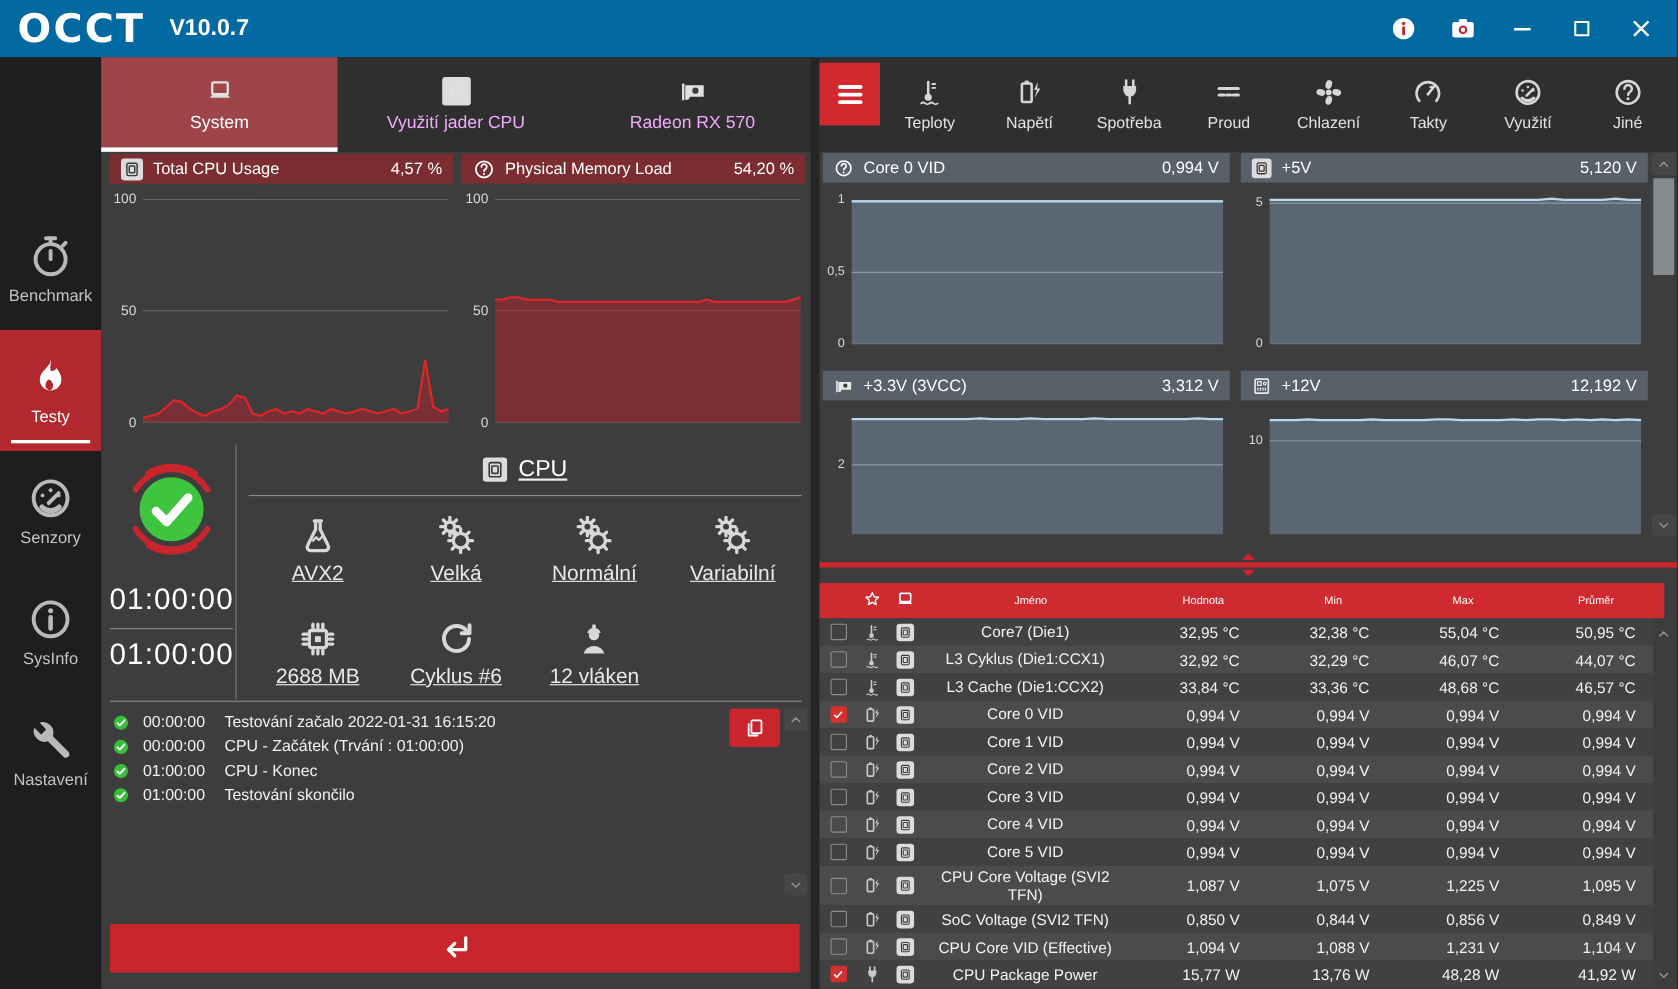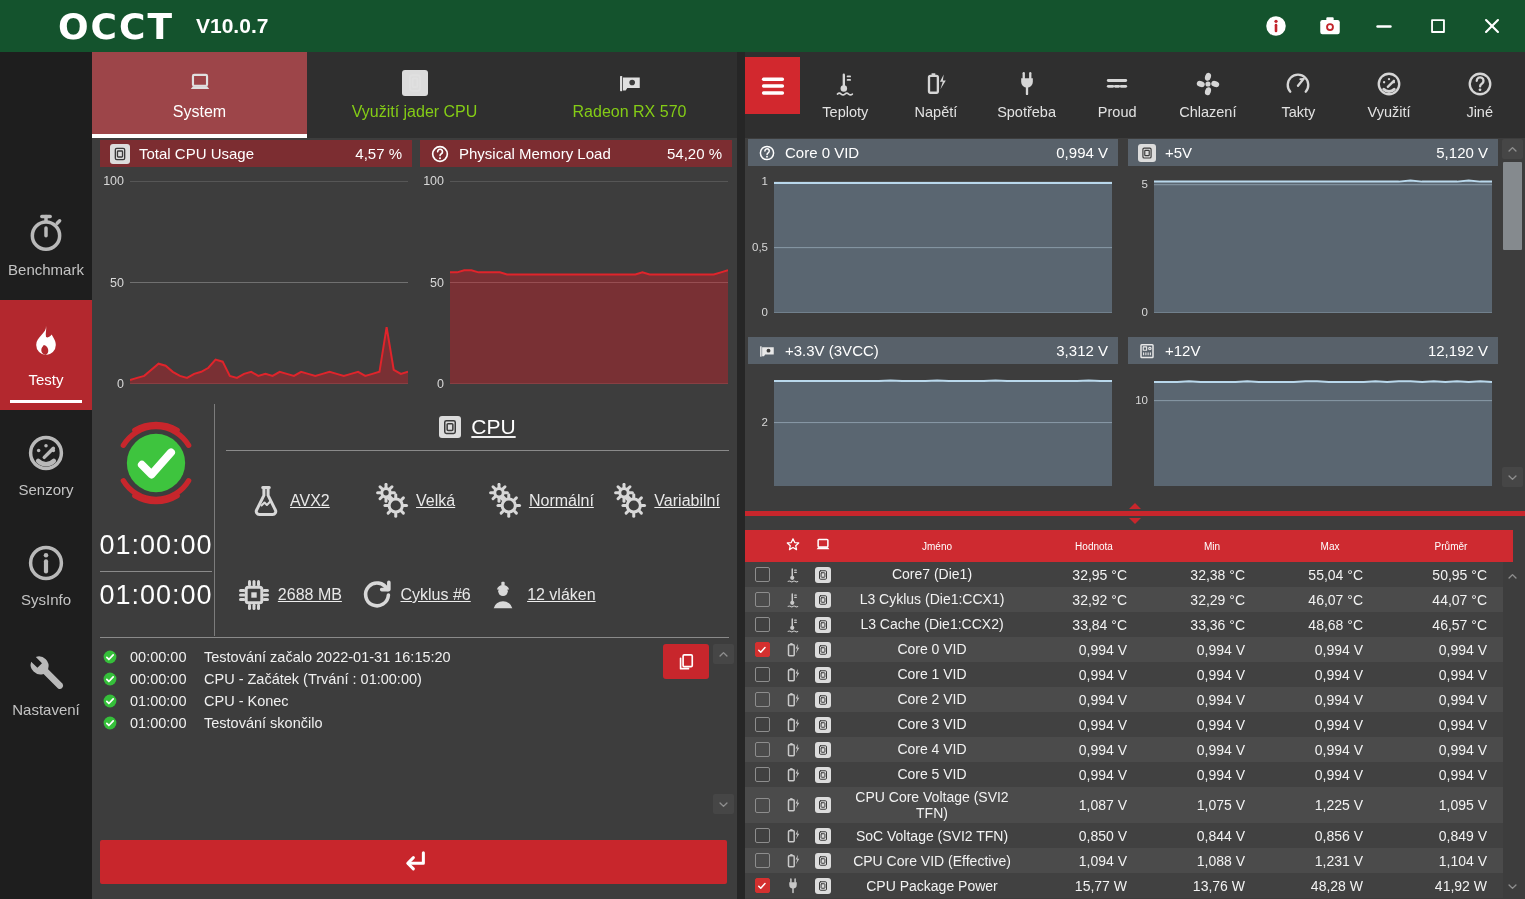--- a/index.html
+++ b/index.html
@@ -6,39 +6,39 @@
   *{box-sizing:border-box;}
   .app{position:relative;width:1525px;height:899px;overflow:hidden;background:#262626;color:#eee;
        -webkit-font-smoothing:antialiased;}
   .icon{display:inline-flex;width:24px;height:24px;color:#c9c9c9;flex:0 0 auto;}
   .icon svg{width:100%;height:100%;display:block;}
   .ic-16{width:16px;height:16px;} .ic-18{width:18px;height:18px;} .ic-20{width:20px;height:20px;}
   .ic-22{width:22px;height:22px;} .ic-26{width:26px;height:26px;} .ic-28{width:28px;height:28px;}
   .boxicon{background:#dcdcdc;color:#3a3a3a;border-radius:3px;padding:2px;}
 
   
-  .titlebar{position:absolute;left:0;top:0;width:1525px;height:52px;background:#14532d;display:flex;align-items:center;padding-left:42px;}
+  .titlebar{position:absolute;left:0;top:0;width:1525px;height:52px;background:#0369a1;display:flex;align-items:center;}
   .logo{font-weight:900;font-size:36px;letter-spacing:2px;color:#fff;margin-left:16px;font-family:"DejaVu Sans",sans-serif;}
   .version{font-weight:700;font-size:21px;color:#fff;margin-left:22px;}
   .tb-buttons{margin-left:auto;display:flex;align-items:center;gap:16px;margin-right:14px;}
   .tb-btn{width:38px;height:38px;display:flex;align-items:center;justify-content:center;background:none;border:none;cursor:pointer;color:#fff;padding:0;}
   .tb-btn .icon{color:#fff;}
 
   
   .sidebar{position:absolute;left:0;top:52px;width:92px;height:847px;background:#1e1e1e;display:flex;flex-direction:column;padding-top:138px;}
   .sb-item{position:relative;height:110px;display:flex;flex-direction:column;align-items:center;justify-content:center;gap:7px;color:#c3c3c3;font-size:15px;cursor:pointer;}
   .sb-item .icon{width:42px;height:42px;color:#b9b9b9;}
   .sb-item.active{background:#b3282e;color:#fff;}
   .sb-item.active .icon{color:#fff;}
   .sb-item.active::after{content:"";position:absolute;left:11%;bottom:7px;width:78%;height:3px;background:#fff;}
 
   
   .left-panel{position:absolute;left:92px;top:52px;width:645px;height:847px;background:#3d3d3d;}
   .left-tabstrip{position:absolute;left:0;top:0;width:100%;height:86px;background:#2f2f2f;display:flex;}
-  .ltab{position:relative;flex:1;display:flex;flex-direction:column;align-items:center;justify-content:center;gap:7px;color:#84cc16;font-size:16px;cursor:pointer;background:#2f2f2f;}
+  .ltab{position:relative;flex:1;display:flex;flex-direction:column;align-items:center;justify-content:center;gap:7px;color:#f0abfc;font-size:16px;cursor:pointer;background:#2f2f2f;}
   .ltab.active{background:#9d4549;color:#fff;}
   .ltab.active::after{content:"";position:absolute;left:0;bottom:0;width:100%;height:4px;background:#fff;}
   .ltab .icon{color:#e0e0e0;}
 
   .chart-card{position:absolute;display:flex;flex-direction:column;}
   .chart-header{height:27px;display:flex;align-items:center;gap:9px;padding:0 10px;font-size:15px;color:#fff;}
   .chart-header.dark-red{background:#7c2d31;}
   .chart-header.slate{background:#58616a;}
   .chart-title{flex:1;text-align:left;white-space:nowrap;overflow:hidden;}
   .chart-value{white-space:nowrap;}
@@ -53,21 +53,21 @@
 
   .status-col{position:absolute;left:8px;top:352px;width:112px;display:flex;flex-direction:column;align-items:center;}
   .status-svg{width:106px;height:118px;}
   .timer{font-size:27px;color:#fff;letter-spacing:1px;margin-top:8px;}
   .timer-sep{width:100%;height:1px;background:#8a8a8a;margin-top:10px;}
   .vline{position:absolute;left:122px;top:352px;width:1px;height:232px;background:#7c7c7c;}
   .config-area{position:absolute;left:134px;top:352px;right:8px;text-decoration:underline;}
   .cpu-title-row{height:46px;display:flex;align-items:center;justify-content:center;gap:10px;font-size:21px;color:#fff;}
   .config-div{height:1px;background:#8a8a8a;}
   .config-grid{display:grid;grid-template-columns:repeat(4,1fr);padding-top:6px;}
-  .cfg-item{height:88px;display:flex;flex-direction:row;align-items:center;justify-content:center;gap:6px;color:#e8e8e8;font-size:16px;cursor:pointer;}
+  .cfg-item{height:88px;display:flex;flex-direction:column;align-items:center;justify-content:center;gap:6px;color:#e8e8e8;font-size:19px;cursor:pointer;}
   .cfg-item .icon{width:36px;height:36px;color:#d8d8d8;}
 
   .hline{position:absolute;left:8px;right:8px;top:585px;height:1px;background:#8a8a8a;}
   .log-list{position:absolute;left:10px;top:594px;width:552px;}
   .log-row{display:flex;align-items:center;gap:12px;height:22px;font-size:14.5px;color:#f0f0f0;}
   .log-time{width:62px;}
   .copy-btn{position:absolute;left:571px;top:592px;width:46px;height:35px;background:#c8262c;border:none;border-radius:3px;display:flex;align-items:center;justify-content:center;cursor:pointer;}
   .copy-btn .icon{color:#fff;}
   .scroll-btn{position:absolute;width:21px;height:20px;background:#464646;border:none;border-radius:2px;display:flex;align-items:center;justify-content:center;cursor:pointer;padding:1px;}
   .scroll-btn .icon{color:#8f8f8f;width:15px;height:15px;}

